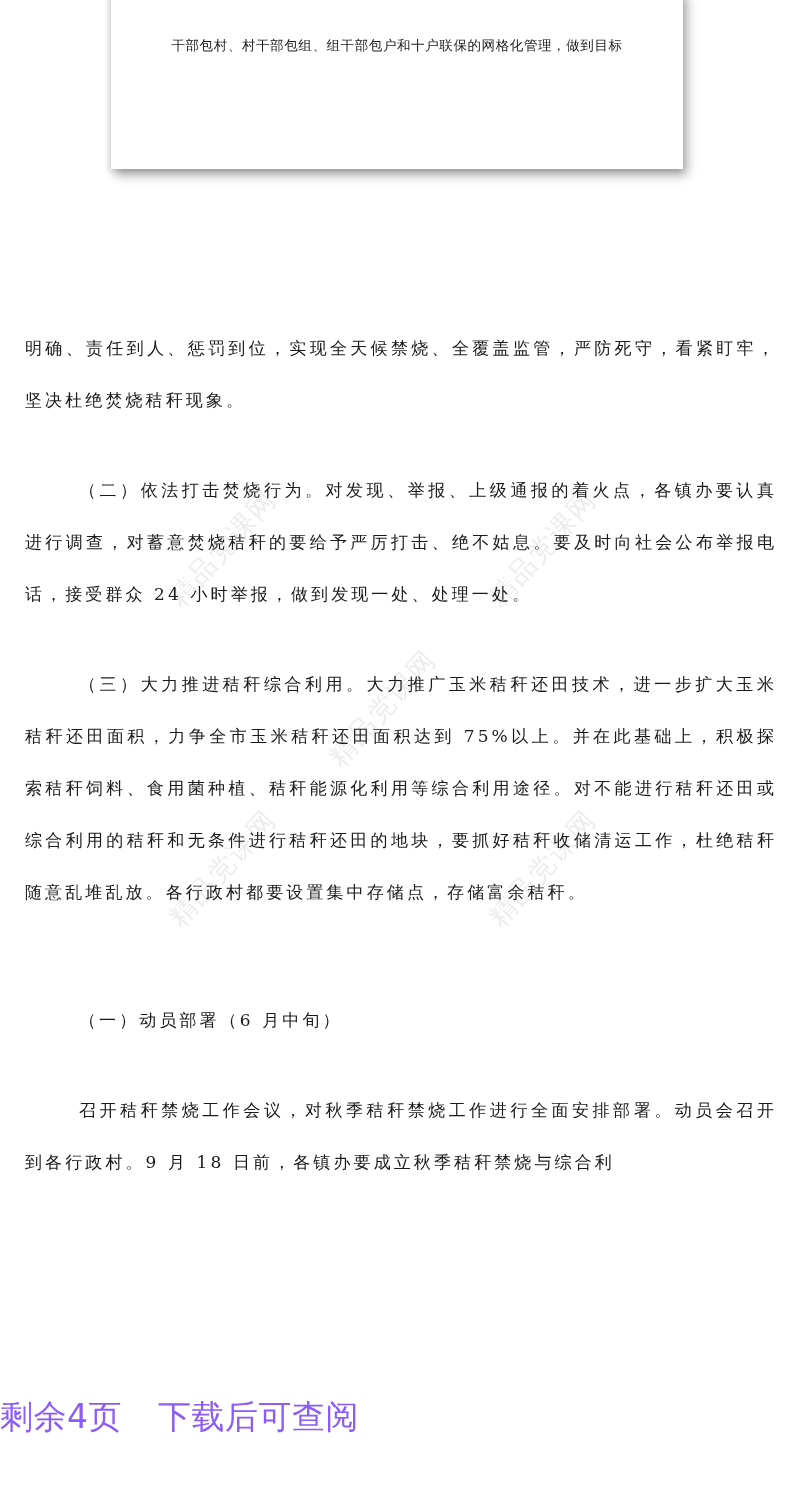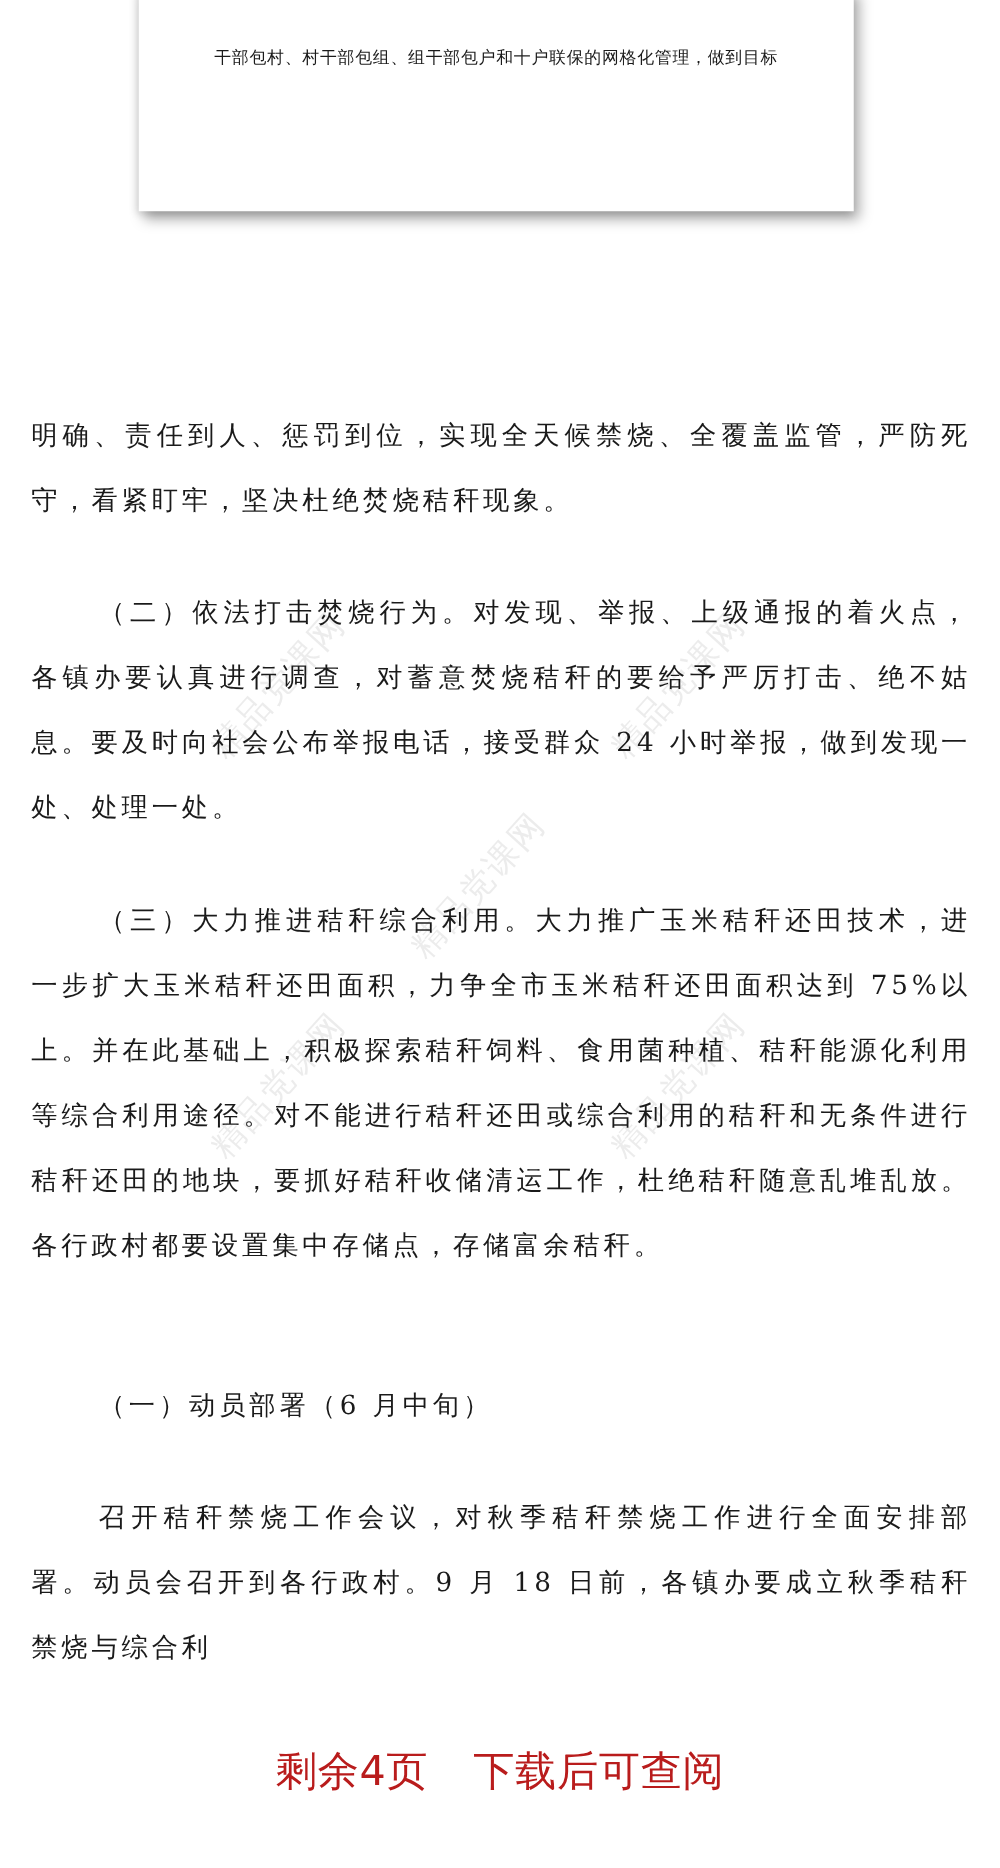--- a/index.html
+++ b/index.html
@@ -36,21 +36,21 @@
       white-space: nowrap;
       margin-top: 25px;
     }
     .doc-body {
       position: absolute;
       left: 25px;
       top: 322px;
       width: 752px;
     }
     .para {
-      font-size: 21px;
+      font-size: 17px;
       line-height: 52px;
       letter-spacing: 3.1px;
       margin: 0;
       text-align: justify;
       text-align-last: left;
     }
     .indent { text-indent: 54px; }
     .heading-step { padding-left: 54px; }
     .gap { height: 38px; }
     .watermark {
@@ -62,24 +62,24 @@
       transform-origin: center;
       white-space: nowrap;
       pointer-events: none;
       letter-spacing: 2px;
     }
     .footer-prompt {
       position: absolute;
       left: 0;
       right: 0;
       top: 1395px;
-      text-align: center;
+      text-align: left;
       font-family: "DejaVu Sans", "Liberation Sans", sans-serif;
       font-size: 33px;
-      color: #b91c1c;
+      color: #8b5cf6;
       letter-spacing: 0.5px;
       cursor: pointer;
     }
     .footer-prompt .sep { display: inline-block; width: 36px; }
   </style>
 </head>
 <body>
 
 <div class="preview-card">
   <div class="preview-line">干部包村、村干部包组、组干部包户和十户联保的网格化管理，做到目标</div>

